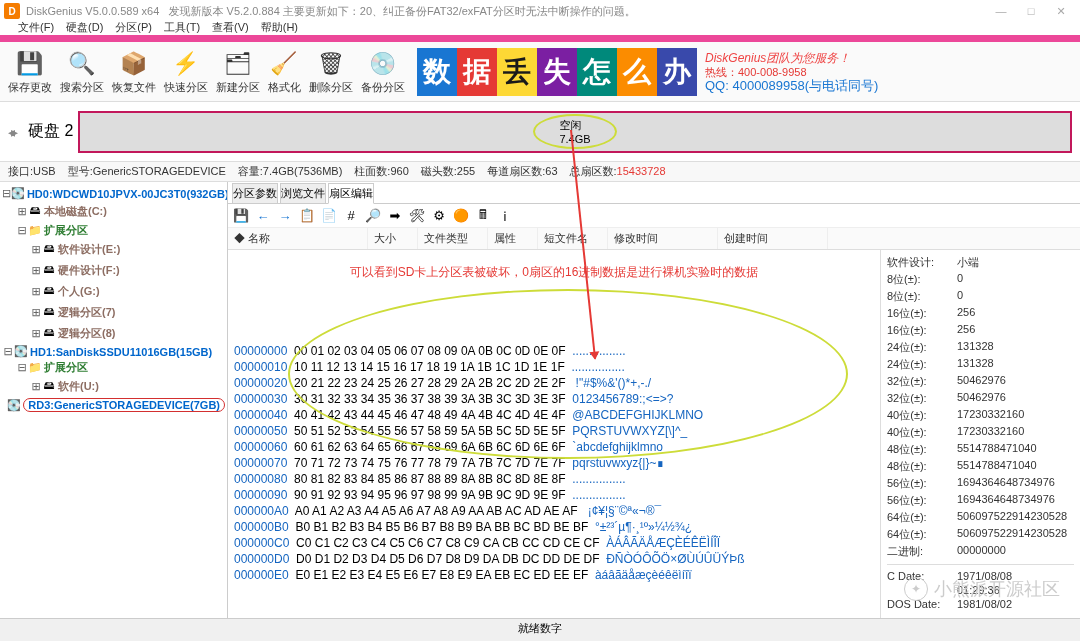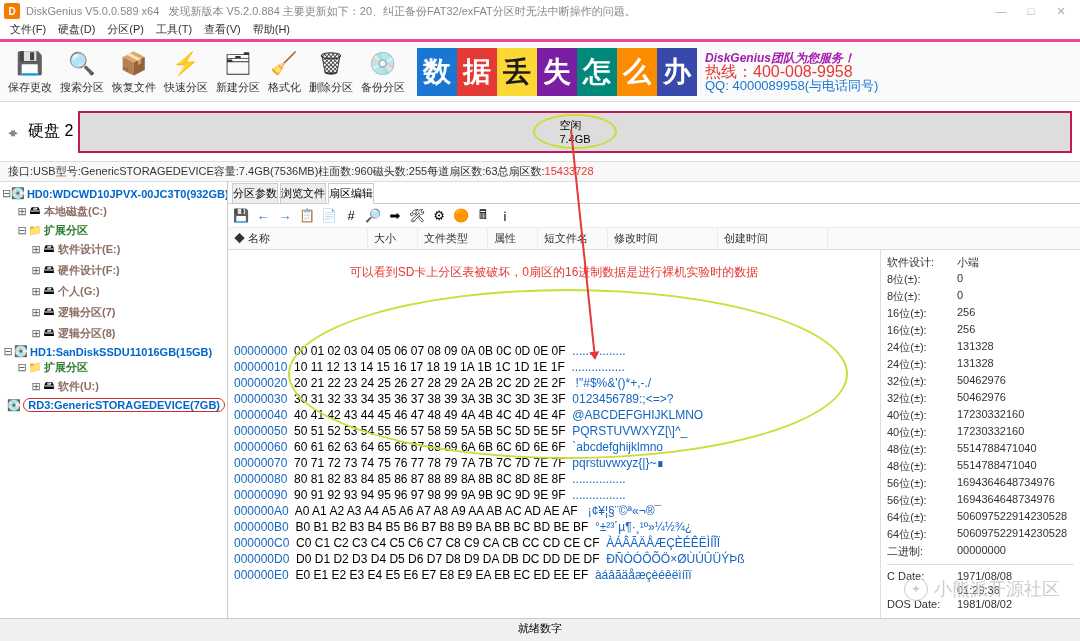--- a/index.html
+++ b/index.html
@@ -2,34 +2,34 @@
 <html><head>
 <meta charset="utf-8">
 <style>
 *{box-sizing:border-box;margin:0;padding:0;font-family:"Microsoft YaHei",Tahoma,sans-serif}
 body{width:1080px;height:641px;background:#f0f0f0;font-size:12px;overflow:hidden;position:relative}
 .titlebar{height:22px;background:#fff;display:flex;align-items:center;padding:0 4px;color:#888}
 .titlebar .logo{width:16px;height:16px;background:#f57c00;margin-right:6px;display:inline-flex;align-items:center;justify-content:center;color:#fff;font-size:10px;font-weight:bold;border-radius:2px}
 .titlebar .title{color:#888;font-size:11px}
 .winbtns{margin-left:auto;display:flex}
 .winbtn{width:30px;height:20px;display:flex;align-items:center;justify-content:center;color:#aaa;font-size:11px}
-.menubar{height:20px;background:#fff;display:flex;align-items:flex-start;padding:0 4px;border-bottom:3px solid #ec4899}
+.menubar{height:20px;background:#fff;display:flex;align-items:flex-end;padding:0 12px;border-bottom:7px solid #ec4899}
 .menuitem{padding:0 6px;color:#333;font-size:11px}
 .toolbar{height:60px;background:#fafafa;display:flex;align-items:center;padding:0 4px;border-bottom:1px solid #ddd}
 .tbtn{display:flex;flex-direction:column;align-items:center;padding:2px 4px;font-size:11px;color:#333}
 .tbtn .ico{width:32px;height:32px;display:flex;align-items:center;justify-content:center;font-size:22px}
 .banner{height:52px;margin-left:8px;display:flex;align-items:center;position:relative}
 .ban-block{height:48px;display:inline-flex;align-items:center;justify-content:center;font-size:28px;font-weight:bold;color:#fff;padding:0 6px}
 .ban-info{margin-left:8px;font-size:12px;line-height:14px}
 .diskrow{height:60px;display:flex;align-items:center;padding:0 8px;background:#fff;border-bottom:1px solid #ddd}
 .diskrow .arrows{width:20px;font-size:14px;color:#888;letter-spacing:-4px}
 .diskrow .lbl{width:50px;font-size:16px}
 .diskbar{flex:1;height:42px;border:2px solid #c2185b;background:#ddd;display:flex;align-items:center;justify-content:center;position:relative}
 .diskbar .free{border:2px solid #cddc39;border-radius:50%;padding:2px 24px;font-size:11px;text-align:left}
-.inforow{height:20px;background:#f8f8f8;padding:2px 8px;font-size:11px;color:#333;display:flex;border-bottom:1px solid #ddd}
+.inforow{height:20px;background:#f8f8f8;padding:2px 8px;font-size:11px;color:#333;display:flex;gap:12px;border-bottom:1px solid #ddd}
 .inforow .red{color:#e53935}
 .main{display:flex;height:436px;background:#fff}
 .tree{width:228px;border-right:1px solid #ccc;padding:4px 2px;font-size:11px;overflow:hidden}
 .tree .node{padding:1px 0;white-space:nowrap;display:flex;align-items:center}
 .tree .exp{width:12px;text-align:center;color:#666}
 .tree .dico{width:14px;text-align:center;margin-right:2px}
 .tree b{color:#0066cc}
 .tree .brown{color:#8d6e63;font-weight:bold}
 .tree .green{color:#2e7d32;font-weight:bold}
 .tree .ind1{padding-left:14px}.tree .ind2{padding-left:28px}
@@ -121,22 +121,22 @@
     <div id="banblocks" style="display:flex">
         <span class="ban-block" style="background: rgb(25, 118, 210);">数</span>
         <span class="ban-block" style="background: rgb(229, 57, 53);">据</span>
         <span class="ban-block" style="background: rgb(253, 216, 53); color: rgb(26, 26, 26);">丢</span>
         <span class="ban-block" style="background: rgb(123, 31, 162);">失</span>
         <span class="ban-block" style="background: rgb(0, 137, 123);">怎</span>
         <span class="ban-block" style="background: rgb(251, 140, 0);">么</span>
         <span class="ban-block" style="background: rgb(57, 73, 171);">办</span>
       </div>
     <div class="ban-info">
-      <div style="color:#a21caf;font-style:italic;font-weight:bold">DiskGenius团队为您服务！</div>
-      <div style="color:#e53935;font-size:16px">热线：400-008-9958</div>
+      <div style="color:#ef4444;font-style:italic;font-weight:normal">DiskGenius团队为您服务！</div>
+      <div style="color:#e53935;font-size:11px">热线：400-008-9958</div>
       <div style="color:#1976d2;font-size:13px">QQ: 4000089958(与电话同号)</div>
     </div>
   </div>
 </div>
 
 <div class="diskrow">
   <div class="arrows">◂▸</div>
   <div class="lbl">硬盘 2</div>
   <div class="diskbar">
     <div class="free">

